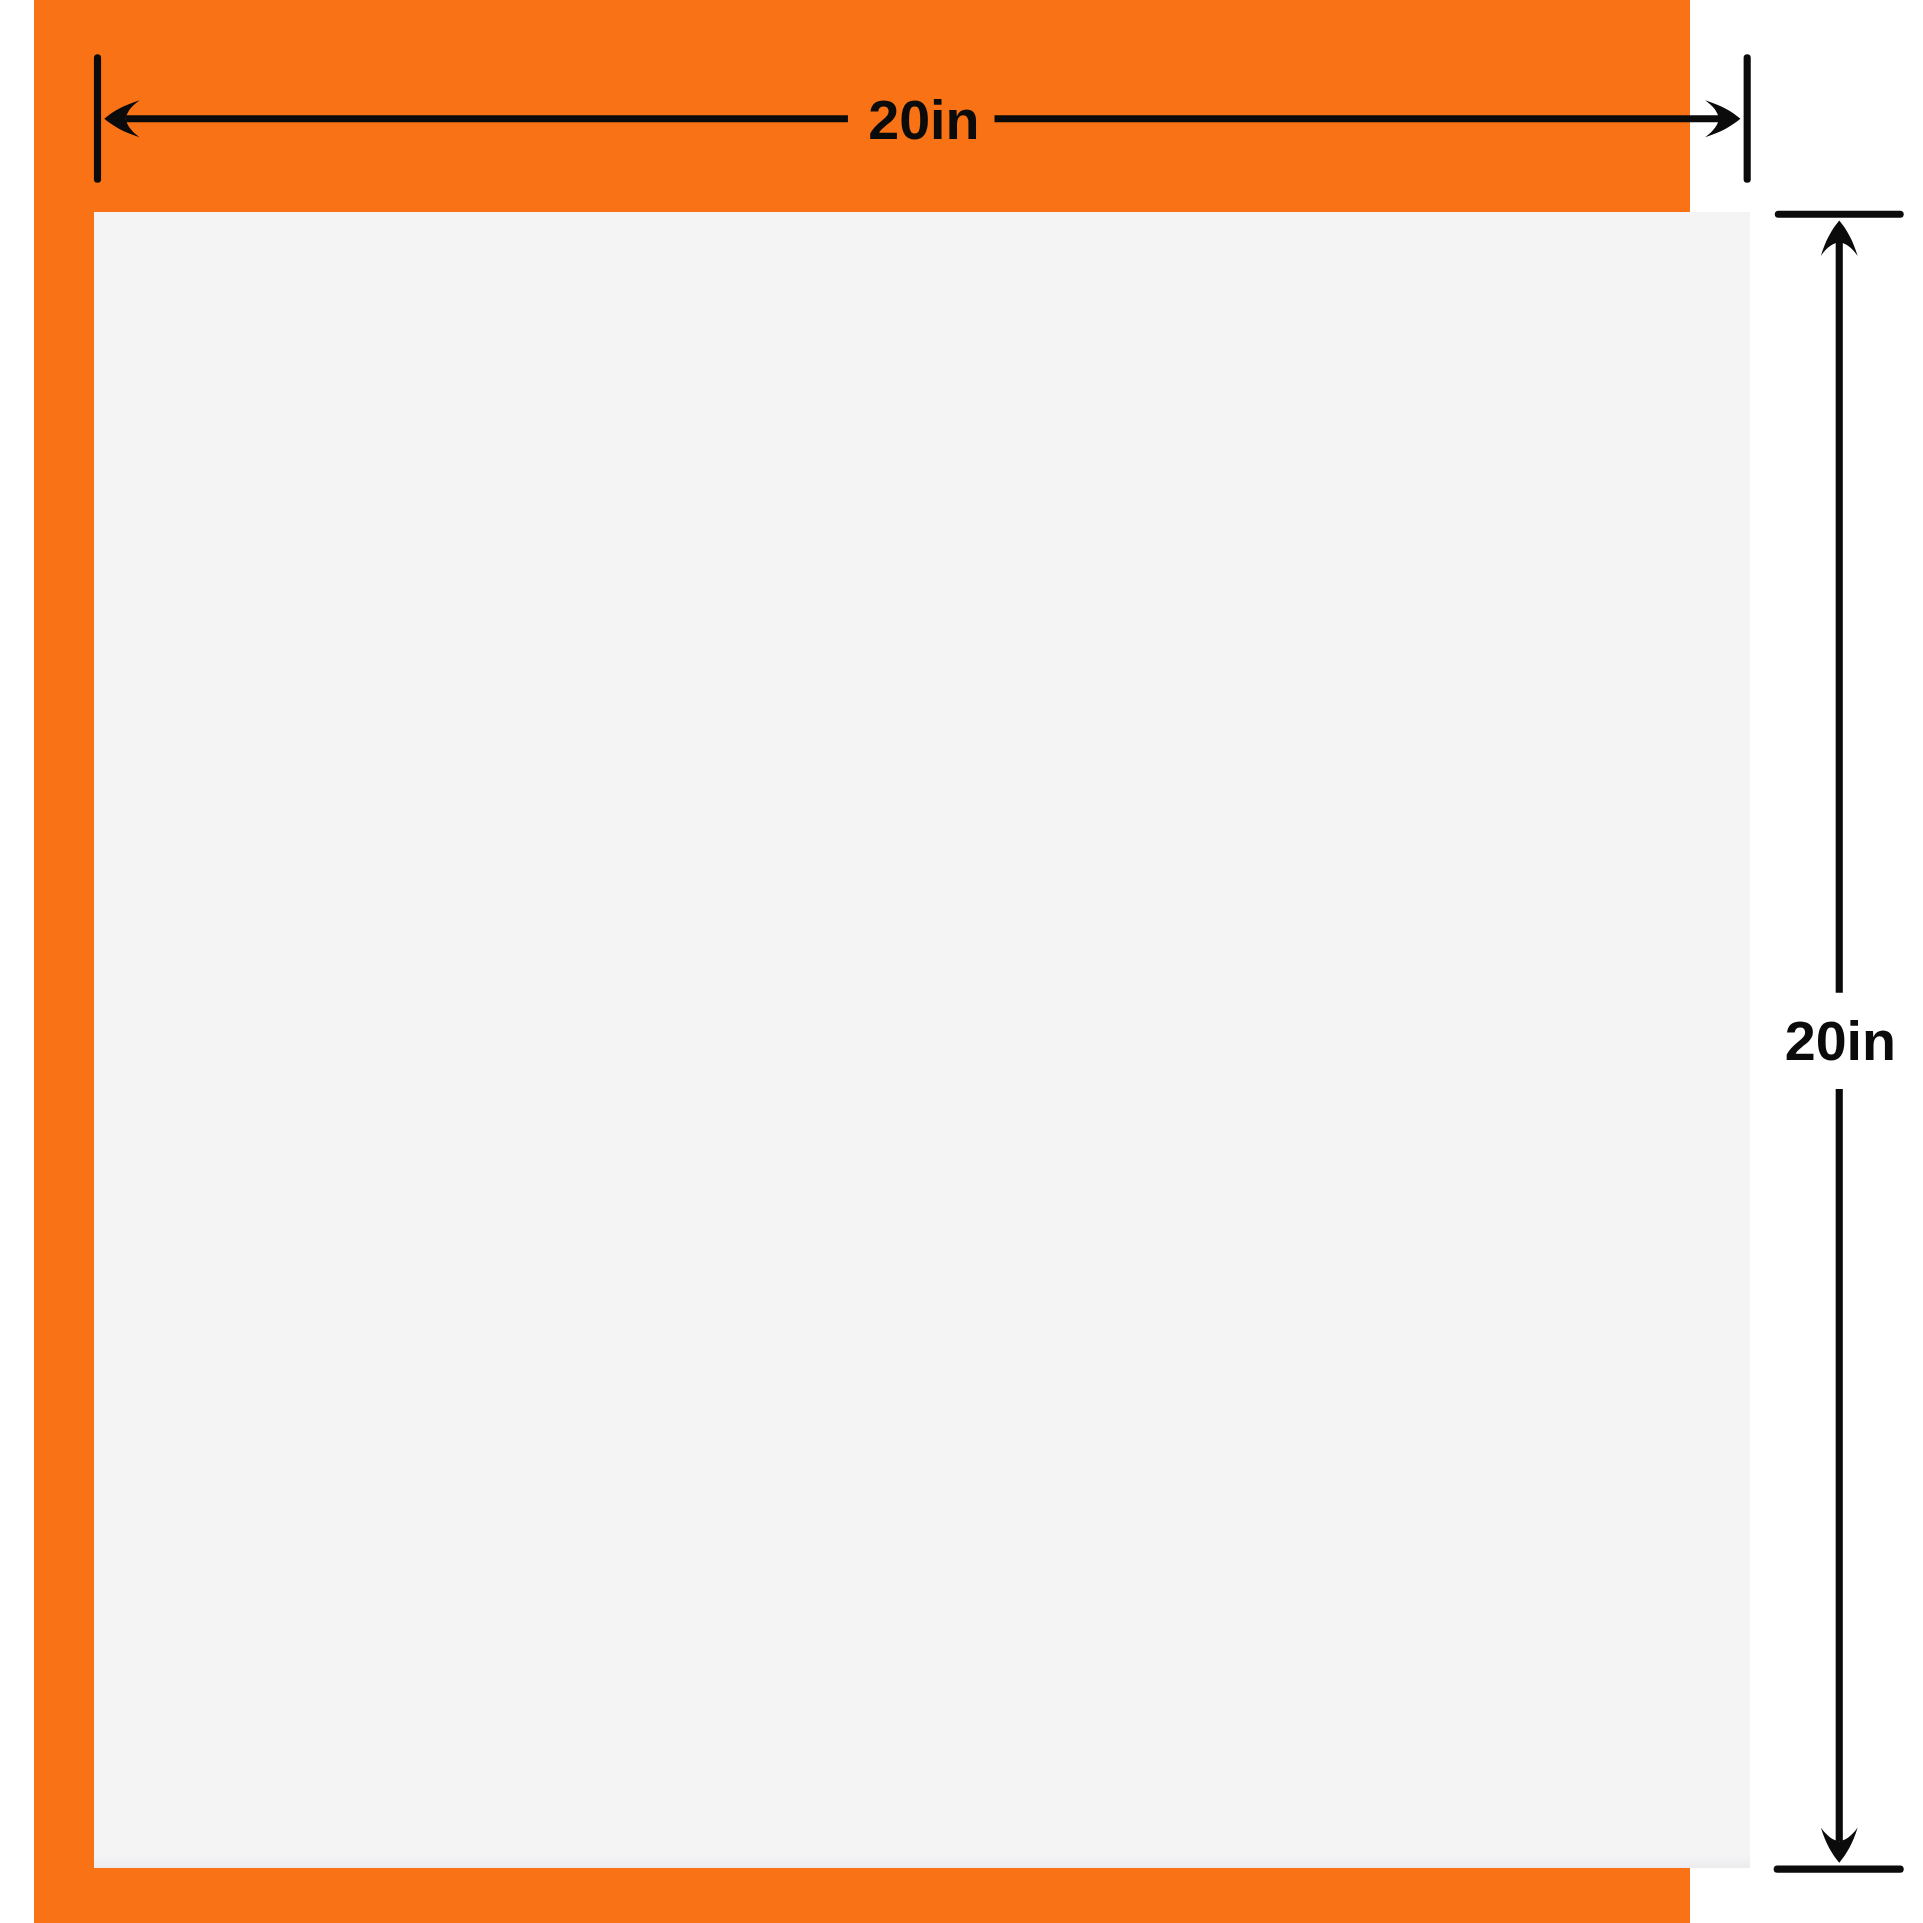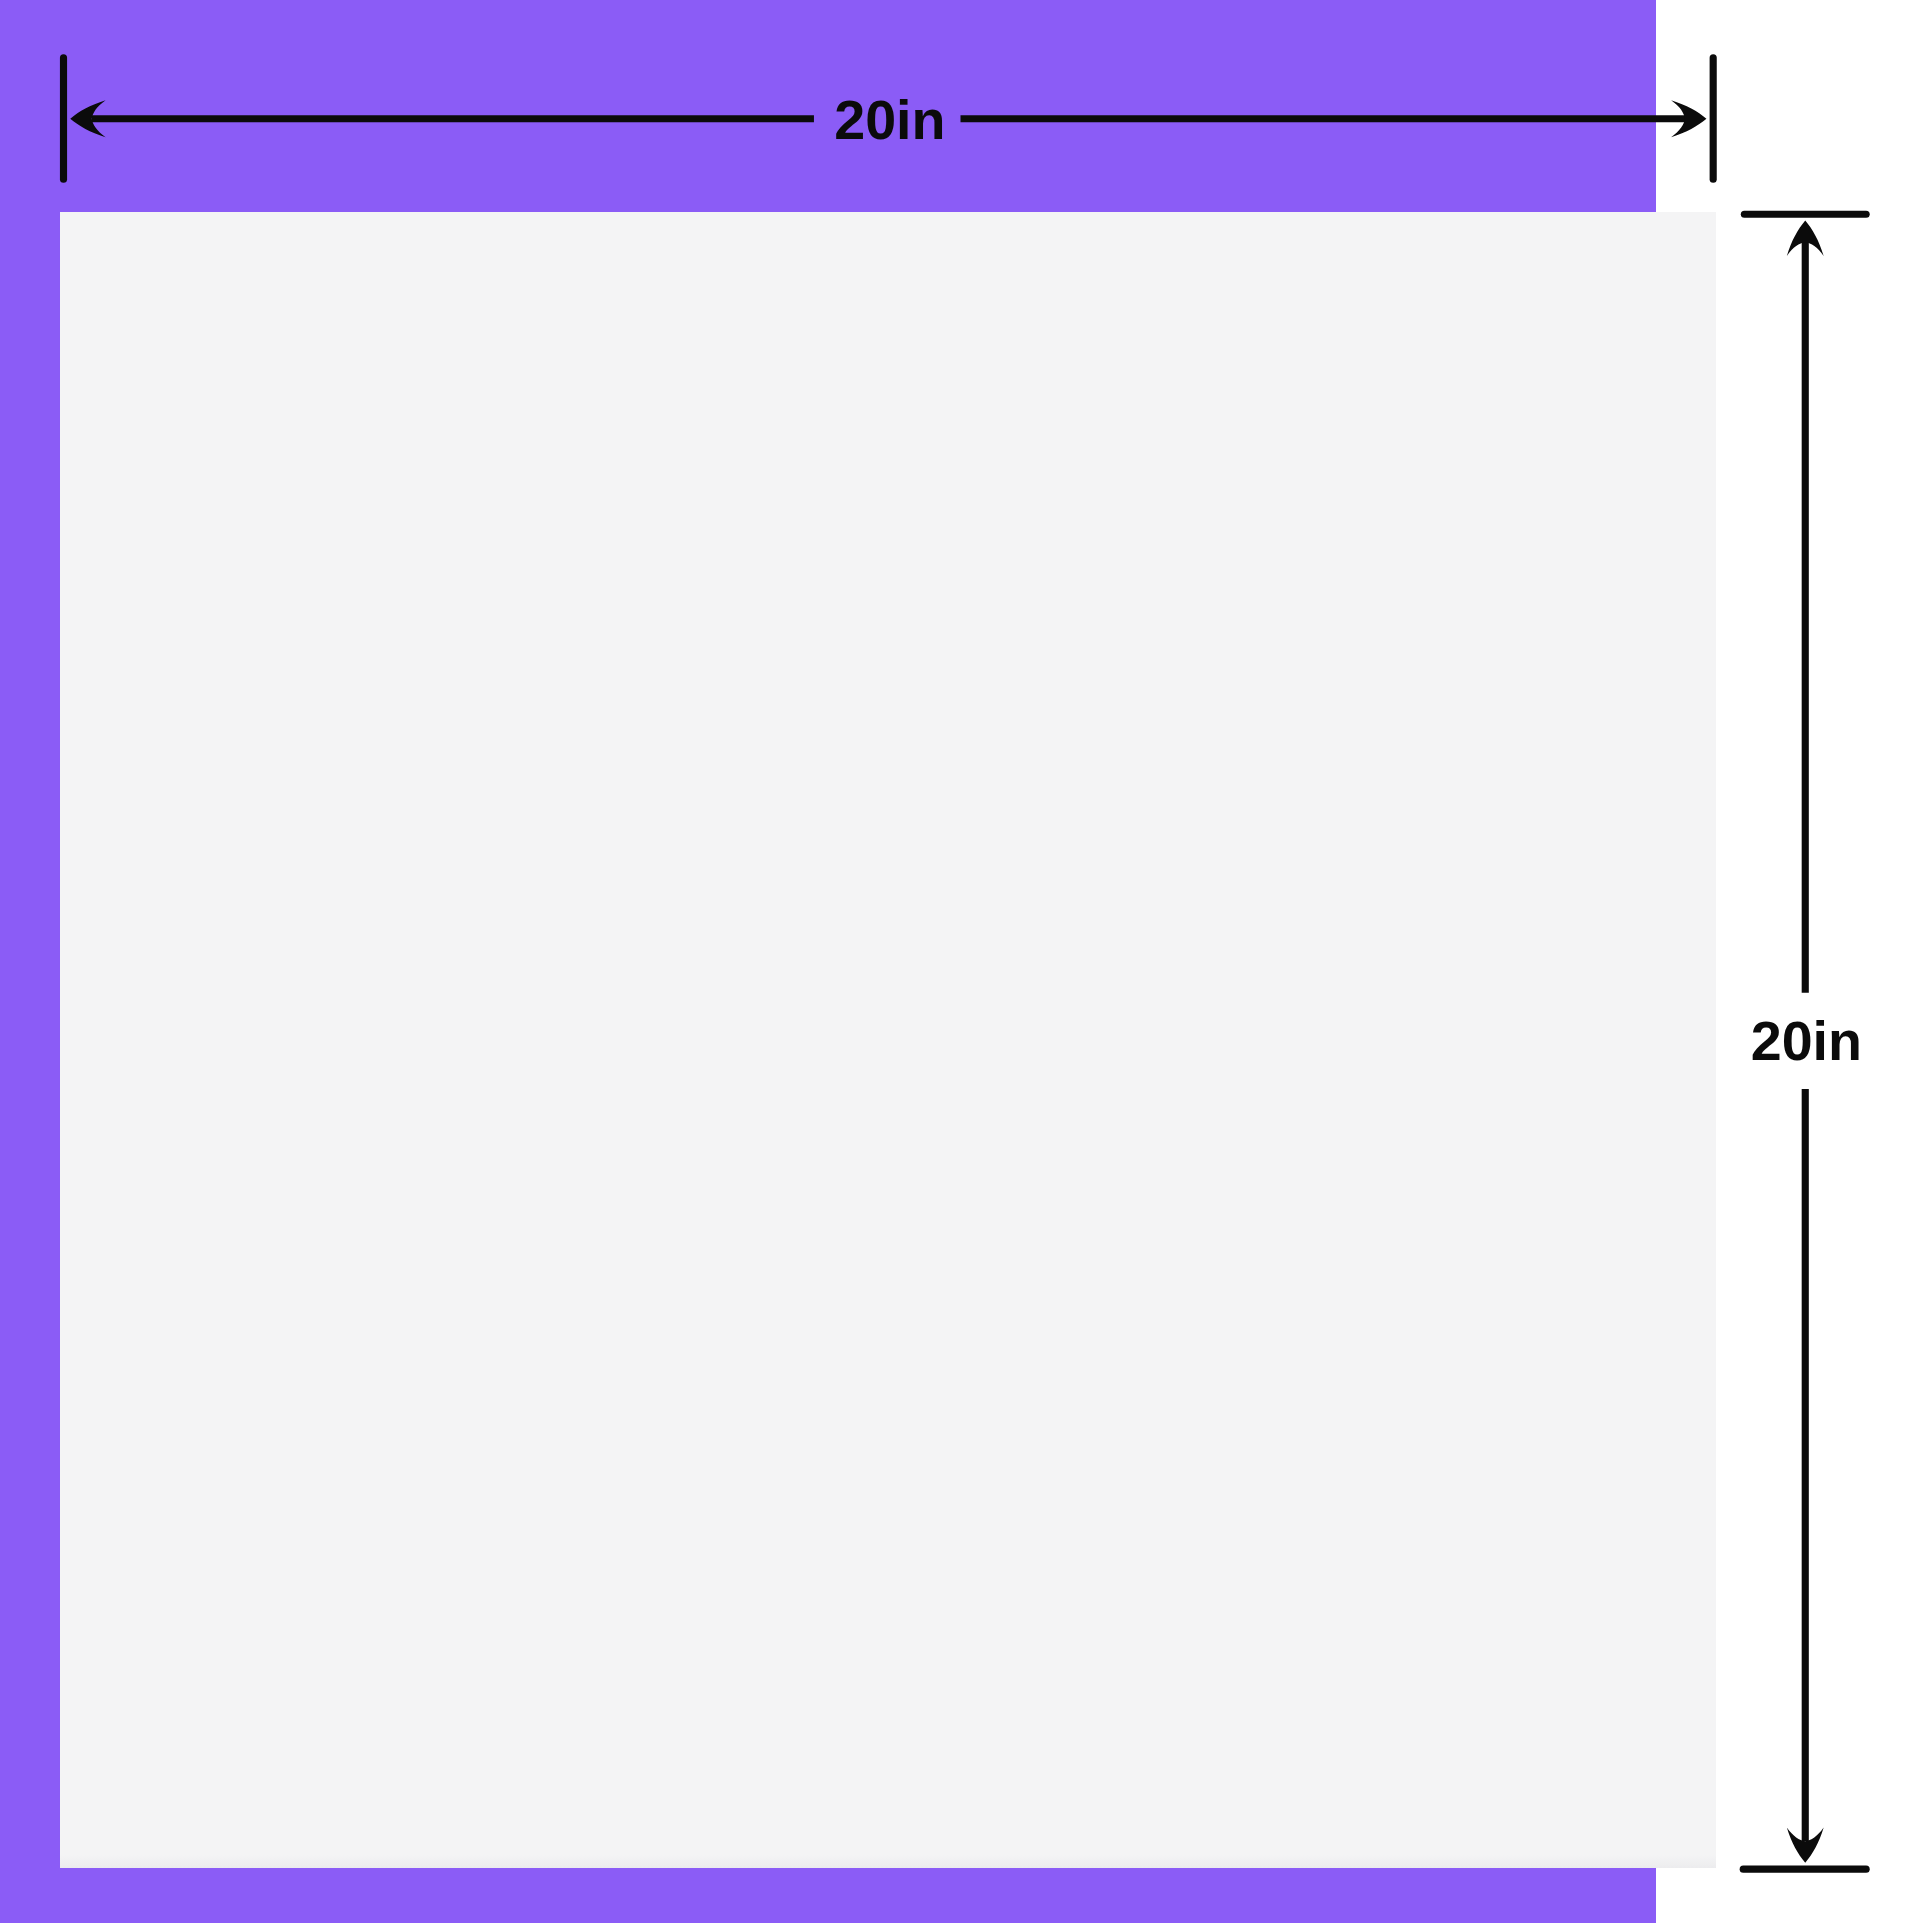--- a/index.html
+++ b/index.html
@@ -1,16 +1,16 @@
 <!DOCTYPE html>
 <html style="font-size:12px"><head>
 <meta charset="utf-8">
 <style>
   html,body{margin:0;padding:0;background:#ffffff;width:1924px;height:1924px;overflow:hidden;}
-  .page{position:relative;width:1656px;height:1924px;background:#8b5cf6;}
+  .page{position:relative;width:1656px;height:1924px;background:#f97316;margin-left:34px;}
   .sq{position:absolute;left:60px;top:212px;width:1656px;height:1656px;background:linear-gradient(180deg,#f4f4f5 0px,#f4f4f5 1643px,#ececee 1656px);}
   svg{position:absolute;left:0;top:0;}
   .lbl{font-family:"Liberation Sans",sans-serif;font-weight:700;fill:#0b0b0b;}
 </style>
 </head>
 <body>
 <div class="page">
   <div class="sq"></div>
   <svg width="1924" height="1924" viewBox="0 0 2560 2560">
     <g stroke="#0b0b0b" stroke-width="9.5" stroke-linecap="round" fill="none">

